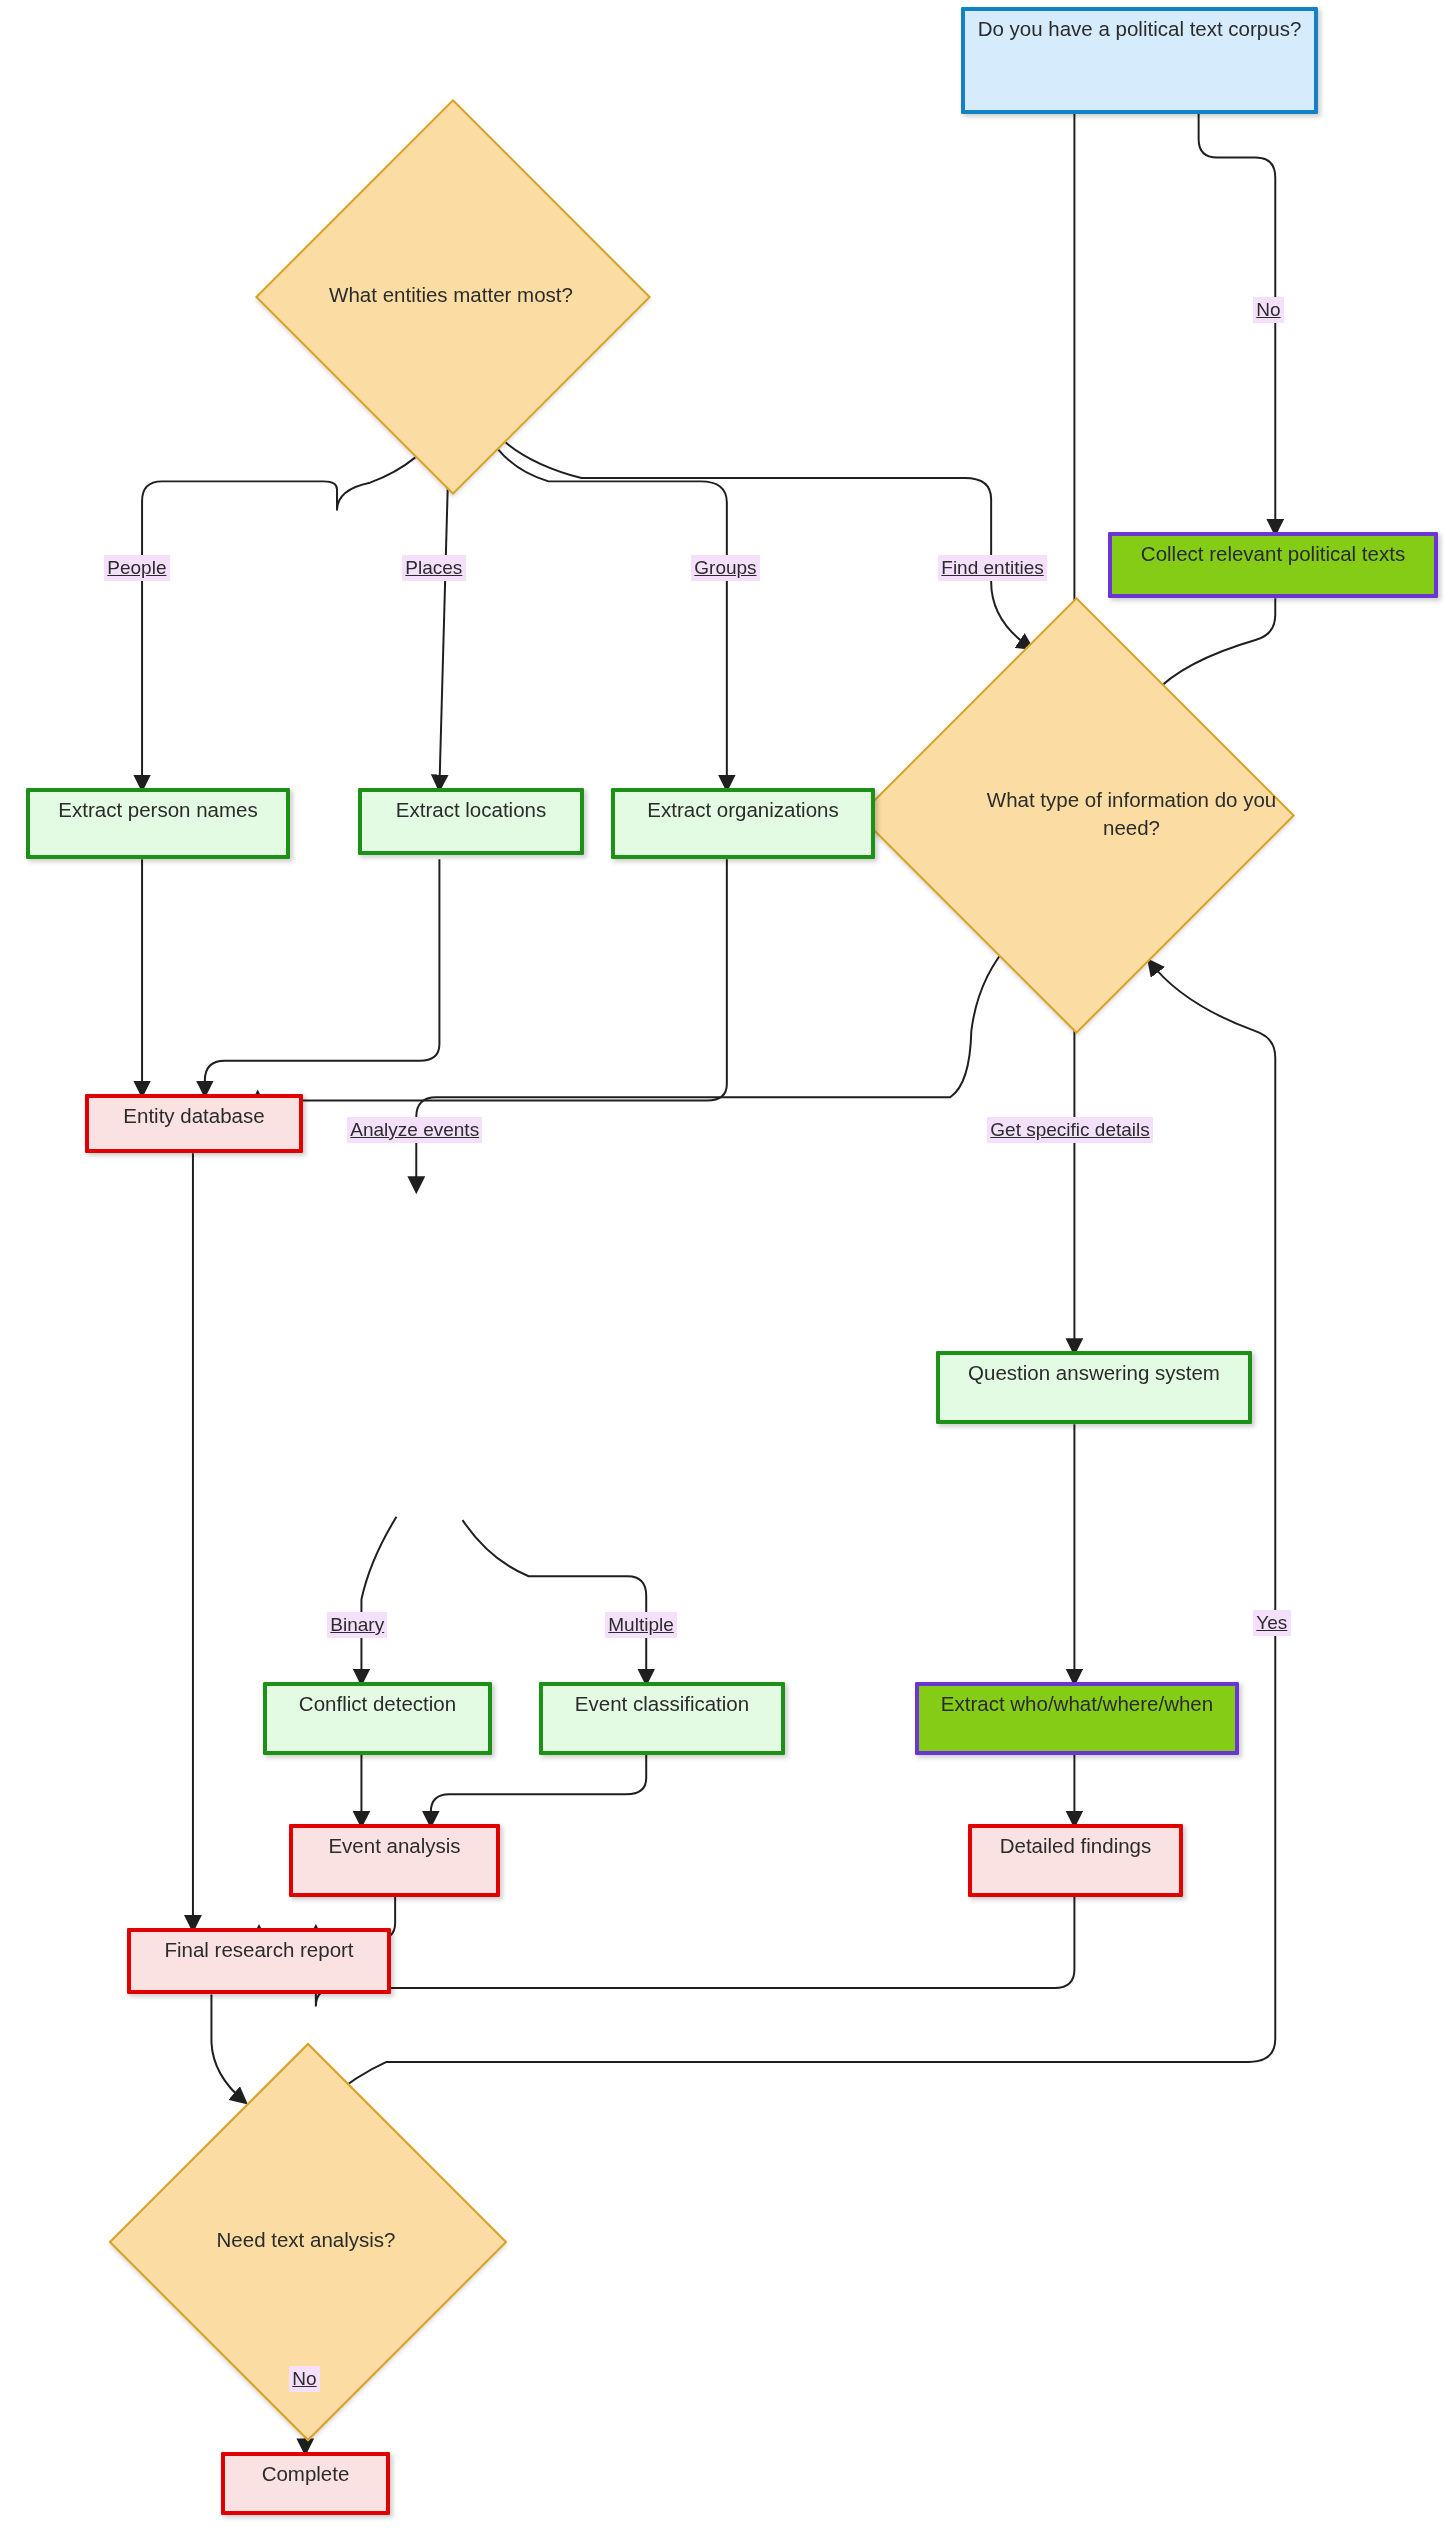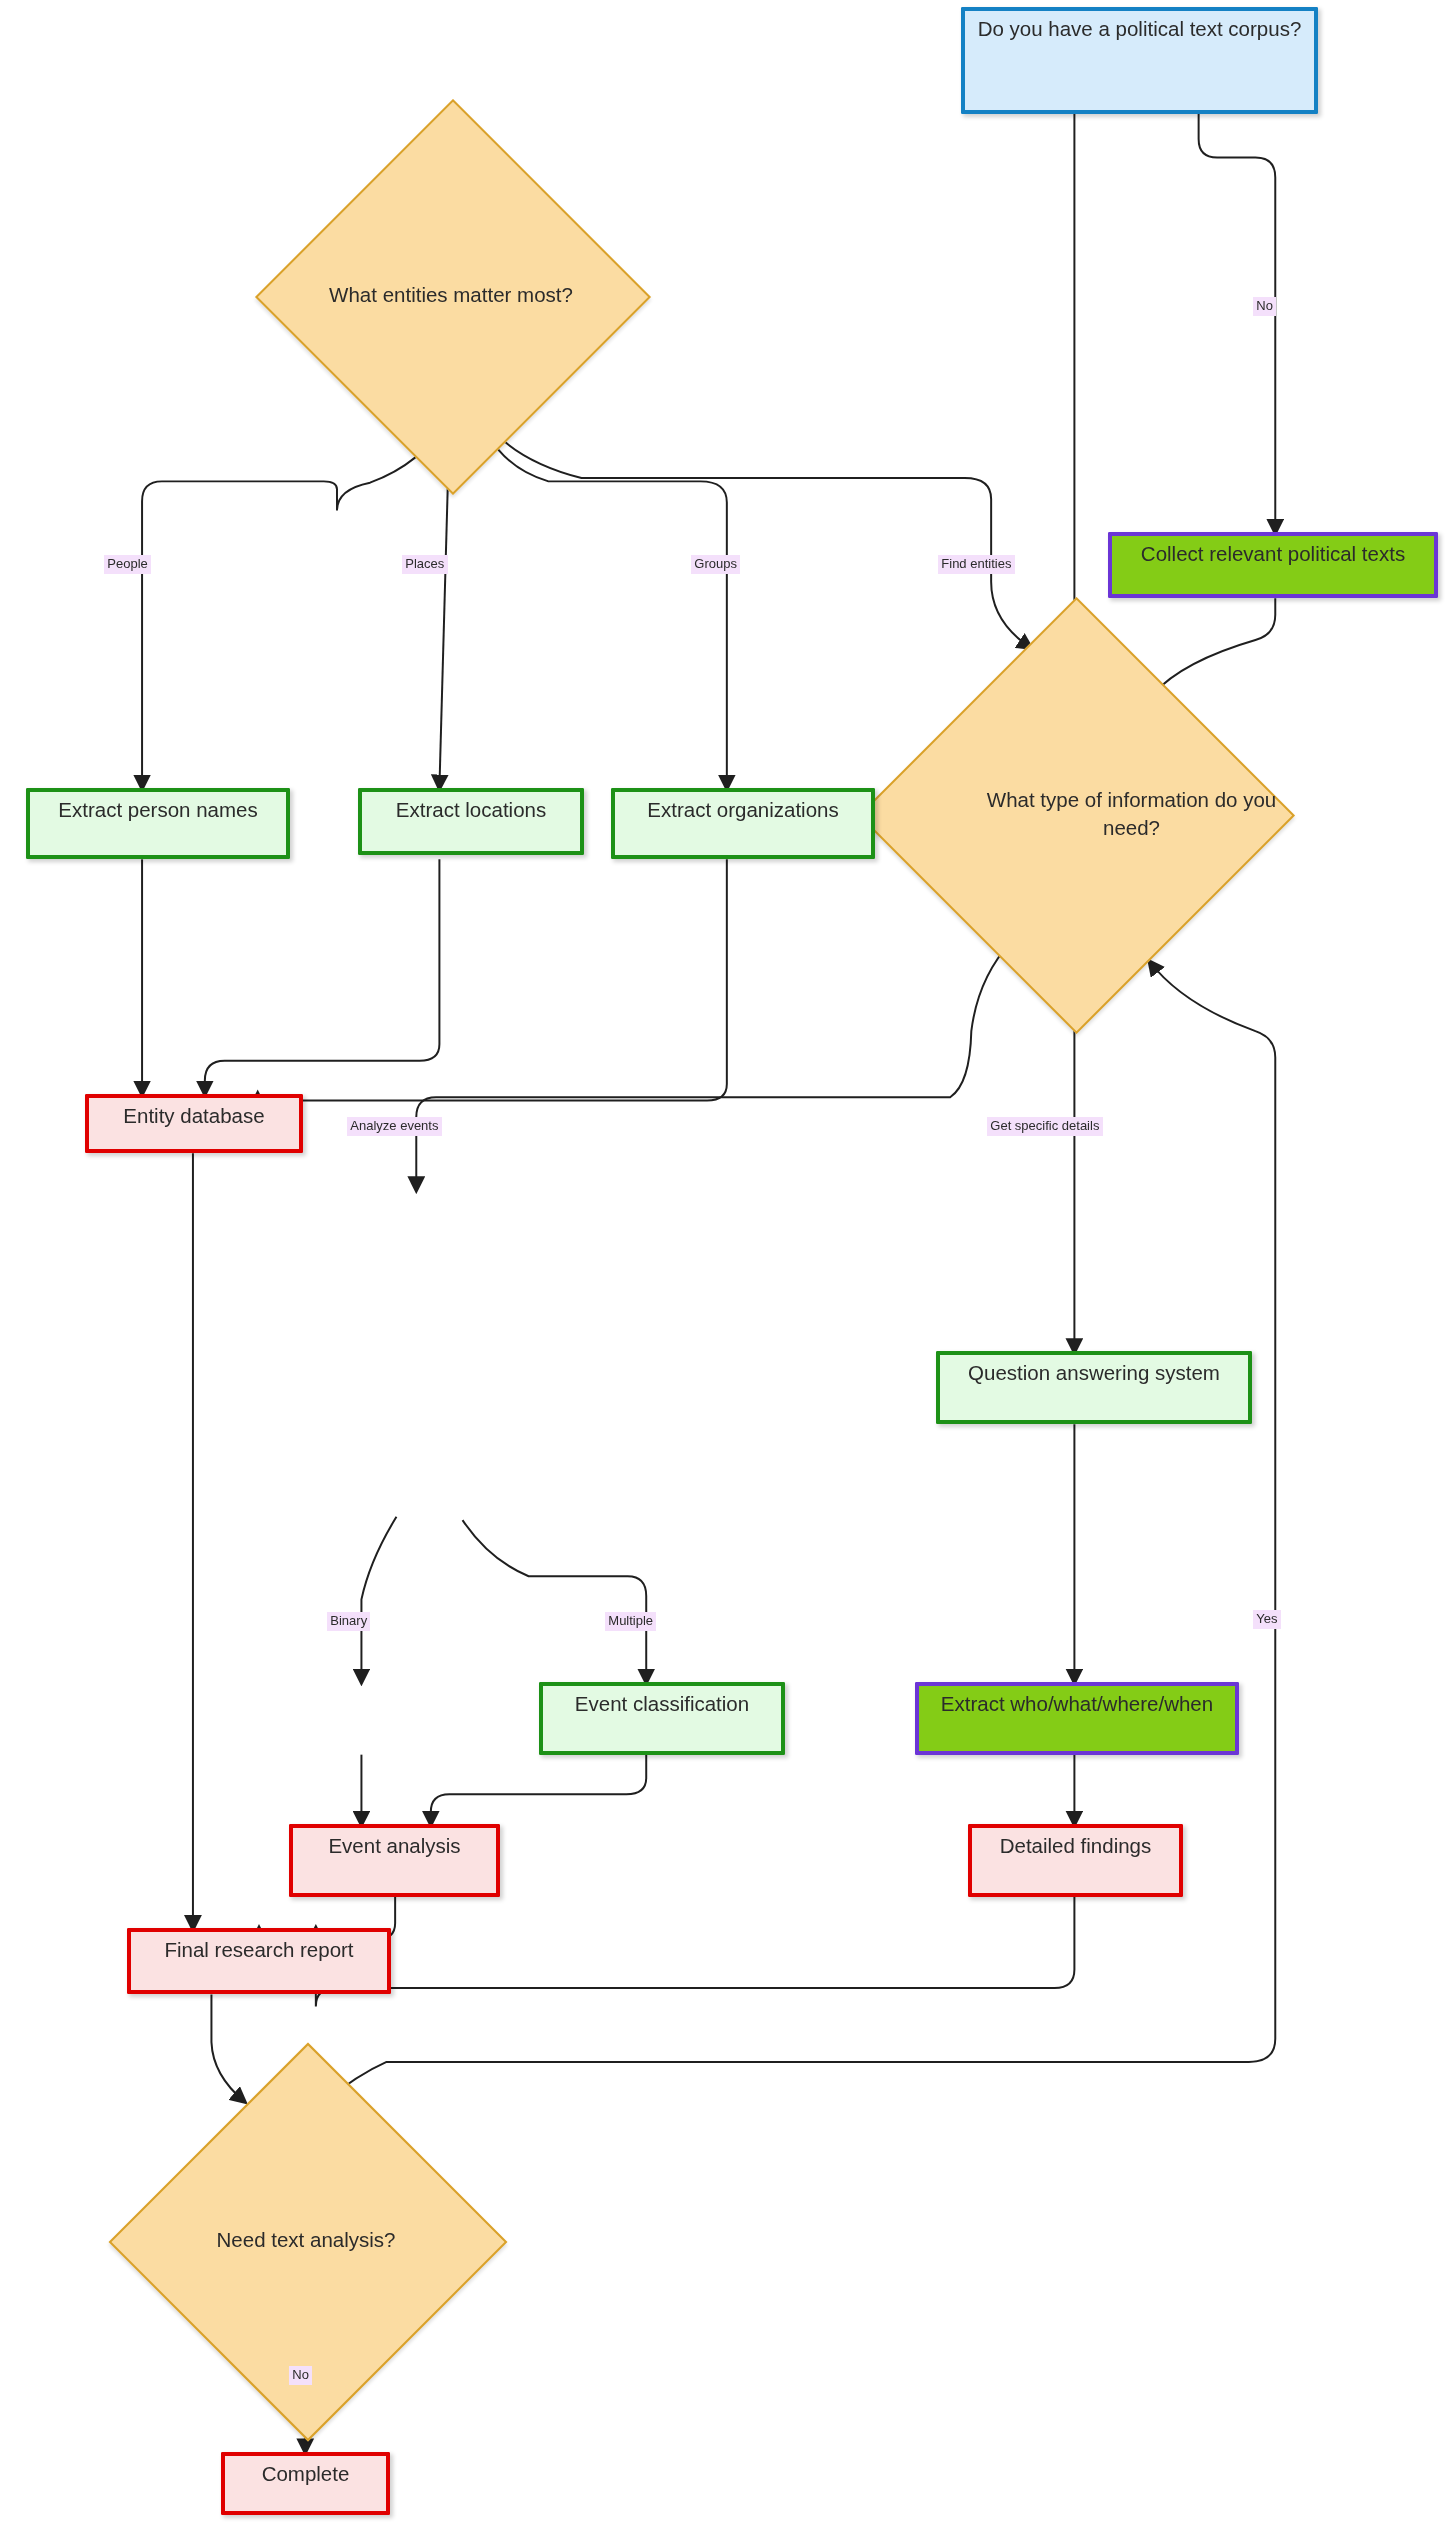--- a/index.html
+++ b/index.html
@@ -18,22 +18,22 @@
   .rect.result{background:#fbe2e2;border:4px solid #e00000;}
 
   .diamond-wrap{position:absolute;}
   .diamond-shape{position:absolute;left:0;top:0;width:100%;height:100%;
       background:#fbdca2;border:2.6px solid #d9a12a;
       transform:rotate(45deg);box-shadow:2px 2px 4px rgba(0,0,0,0.14);}
   .diamond-label{position:absolute;left:0;top:0;width:100%;height:100%;
       display:flex;align-items:center;justify-content:center;text-align:center;
       color:#2b2b2b;font-size:20.5px;line-height:1.35;}
 
-  .edge-label{position:absolute;background:#f4e0fb;color:#2b2b2b;font-size:13px;
-      line-height:1.15;padding:2px 3.3px;white-space:nowrap;}
+  .edge-label{position:absolute;background:#f4e0fb;color:#2b2b2b;font-size:19px;
+      line-height:1.15;padding:2px 3.3px;white-space:nowrap;text-decoration:underline;}
 </style>
 </head>
 <body>
 
 <div id="stage">
 
   <svg id="edges" viewBox="0 0 2202 3840">
     <defs>
       <marker id="arrow" viewBox="0 0 12 12" refX="9" refY="6" markerWidth="9" markerHeight="9" orient="auto-start-reverse">
         <path d="M 0 0 L 12 6 L 0 12 z" fill="#1f1f1f"></path>
@@ -112,20 +112,23 @@
 
   <div class="node rect result" style="left:85px;top:1094px;width:218px;height:59px;">
     <span>Entity database</span>
   </div>
 
 
   <div class="node rect extract" style="left:920px;top:1351px;width:316px;height:73px;">
     <span>Question answering system</span>
   </div>
 
+  <div class="node rect extract" style="left:247px;top:1682px;width:229px;height:73px;">
+    <span>Conflict detection</span>
+  </div>
   <div class="node rect extract" style="left:523px;top:1682px;width:246px;height:73px;">
     <span>Event classification</span>
   </div>
   <div class="node rect process" style="left:915px;top:1682px;width:324px;height:73px;">
     <span>Extract who/what/where/when</span>
   </div>
 
   <div class="node rect result" style="left:289px;top:1824px;width:211px;height:73px;">
     <span>Event analysis</span>
   </div>

